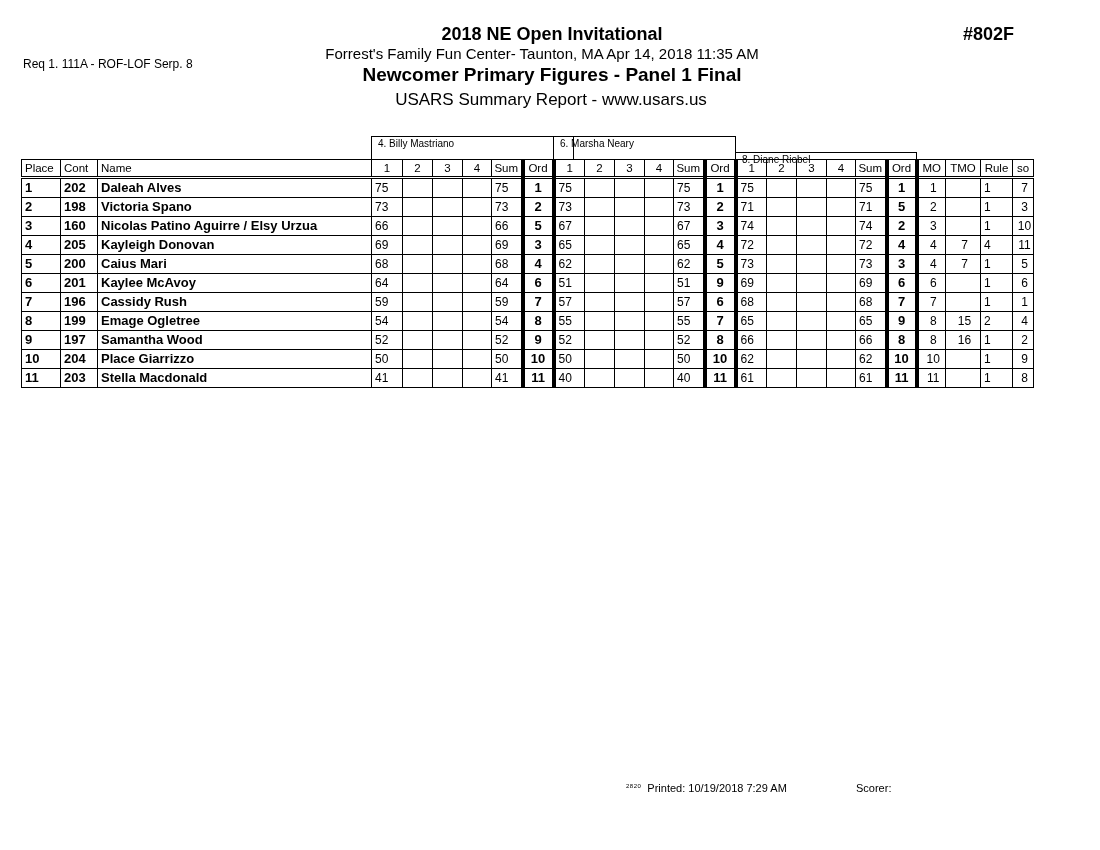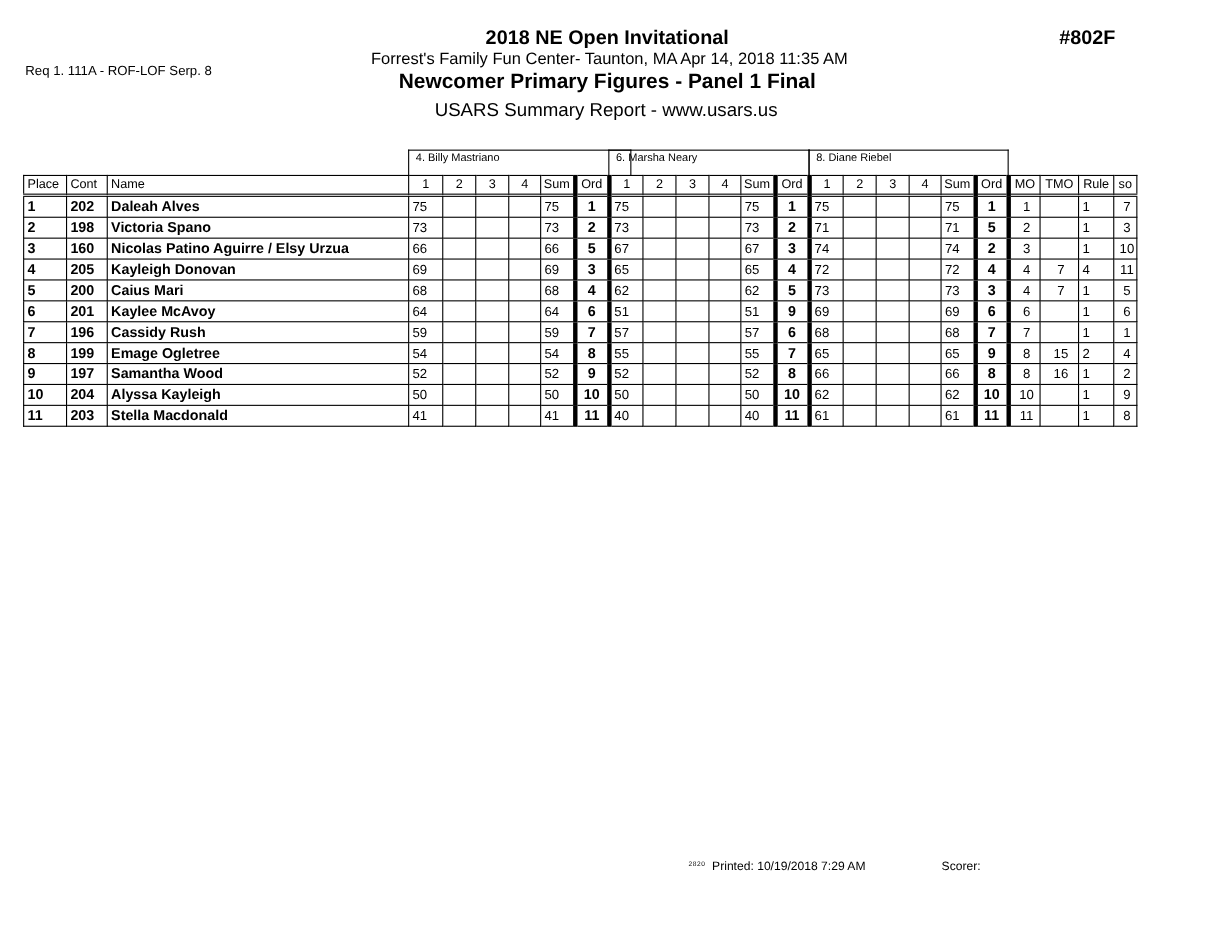--- a/index.html
+++ b/index.html
@@ -1,21 +1,21 @@
 <!DOCTYPE html>
 <html><head>
   <meta charset="utf-8">
   <style>
     html, body { margin: 0; padding: 0; background: #ffffff; }
     body { width: 1100px; height: 850px; position: relative; overflow: hidden;
            font-family: "Liberation Sans", sans-serif; color: #000; }
     .abs { position: absolute; white-space: nowrap; }
     .req { left: 23px; top: 25px; font-size: 12px; margin-top: 32px; }
     .title { left: 0; width: 1104px; text-align: center; top: 24px; font-size: 18px; font-weight: bold; }
-    .venue { left: 12px; width: 1084px; text-align: center; top: 45px; font-size: 15px; }
+    .venue { left: 0; width: 1084px; text-align: center; top: 45px; font-size: 15px; }
     .event { left: 0; width: 1104px; text-align: center; top: 64px; font-size: 19px; font-weight: bold; }
     .report { left: 0; width: 1102px; text-align: center; top: 90px; font-size: 17px; }
     .code { left: 963px; top: 24px; font-size: 18px; font-weight: bold; }
 
     
     .judge-box { position: absolute; top: 136px; height: 24px; border: 1px solid #000; border-bottom: none;
                  font-size: 10px; padding-left: 6px; box-sizing: border-box; line-height: 14px; }
 
     table.results { position: absolute; left: 21px; top: 159px; border-collapse: collapse;
                     table-layout: fixed; font-size: 12px; }
@@ -40,21 +40,21 @@
 
 <div class="abs req">Req  1.  111A - ROF-LOF Serp. 8</div>
 <div class="abs title">2018 NE Open Invitational</div>
 <div class="abs venue">Forrest's Family Fun Center- Taunton, MA  Apr 14, 2018  11:35 AM</div>
 <div class="abs event">Newcomer Primary Figures - Panel 1 Final</div>
 <div class="abs report">USARS Summary Report - www.usars.us</div>
 <div class="abs code">#802F</div>
 
 <div class="judge-box" style="left:371px;width:203px;">4.  Billy Mastriano</div>
 <div class="judge-box" style="left:553px;width:183px;">6.  Marsha Neary</div>
-<div class="judge-box" style="left:735px;width:182px;">8.  Diane Riebel</div>
+<div class="judge-box" style="left:735px;width:182px;margin-top:16px;">8.  Diane Riebel</div>
 
 <table class="results">
   <colgroup>
     <col style="width:39px">
       <col style="width:37px">
       <col style="width:274px">
     <col style="width:31px">
       <col style="width:30px">
       <col style="width:30px">
       <col style="width:29px">
@@ -350,21 +350,21 @@
         <td class="r">66</td>
         <td class="ord thickL">8</td>
         <td class="ctr thickL">8</td>
         <td class="ctr">16</td>
         <td class="r">1</td>
         <td class="ctr">2</td>
       </tr>
       <tr>
         <td class="b">10</td>
         <td class="b r">204</td>
-        <td class="b">Alyssa Kayleigh</td>
+        <td class="b">Place Giarrizzo</td>
         <td class="num">50</td>
         <td></td>
         <td></td>
         <td></td>
         <td class="r">50</td>
         <td class="ord thickL">10</td>
         <td class="num thickL">50</td>
         <td></td>
         <td></td>
         <td></td>

